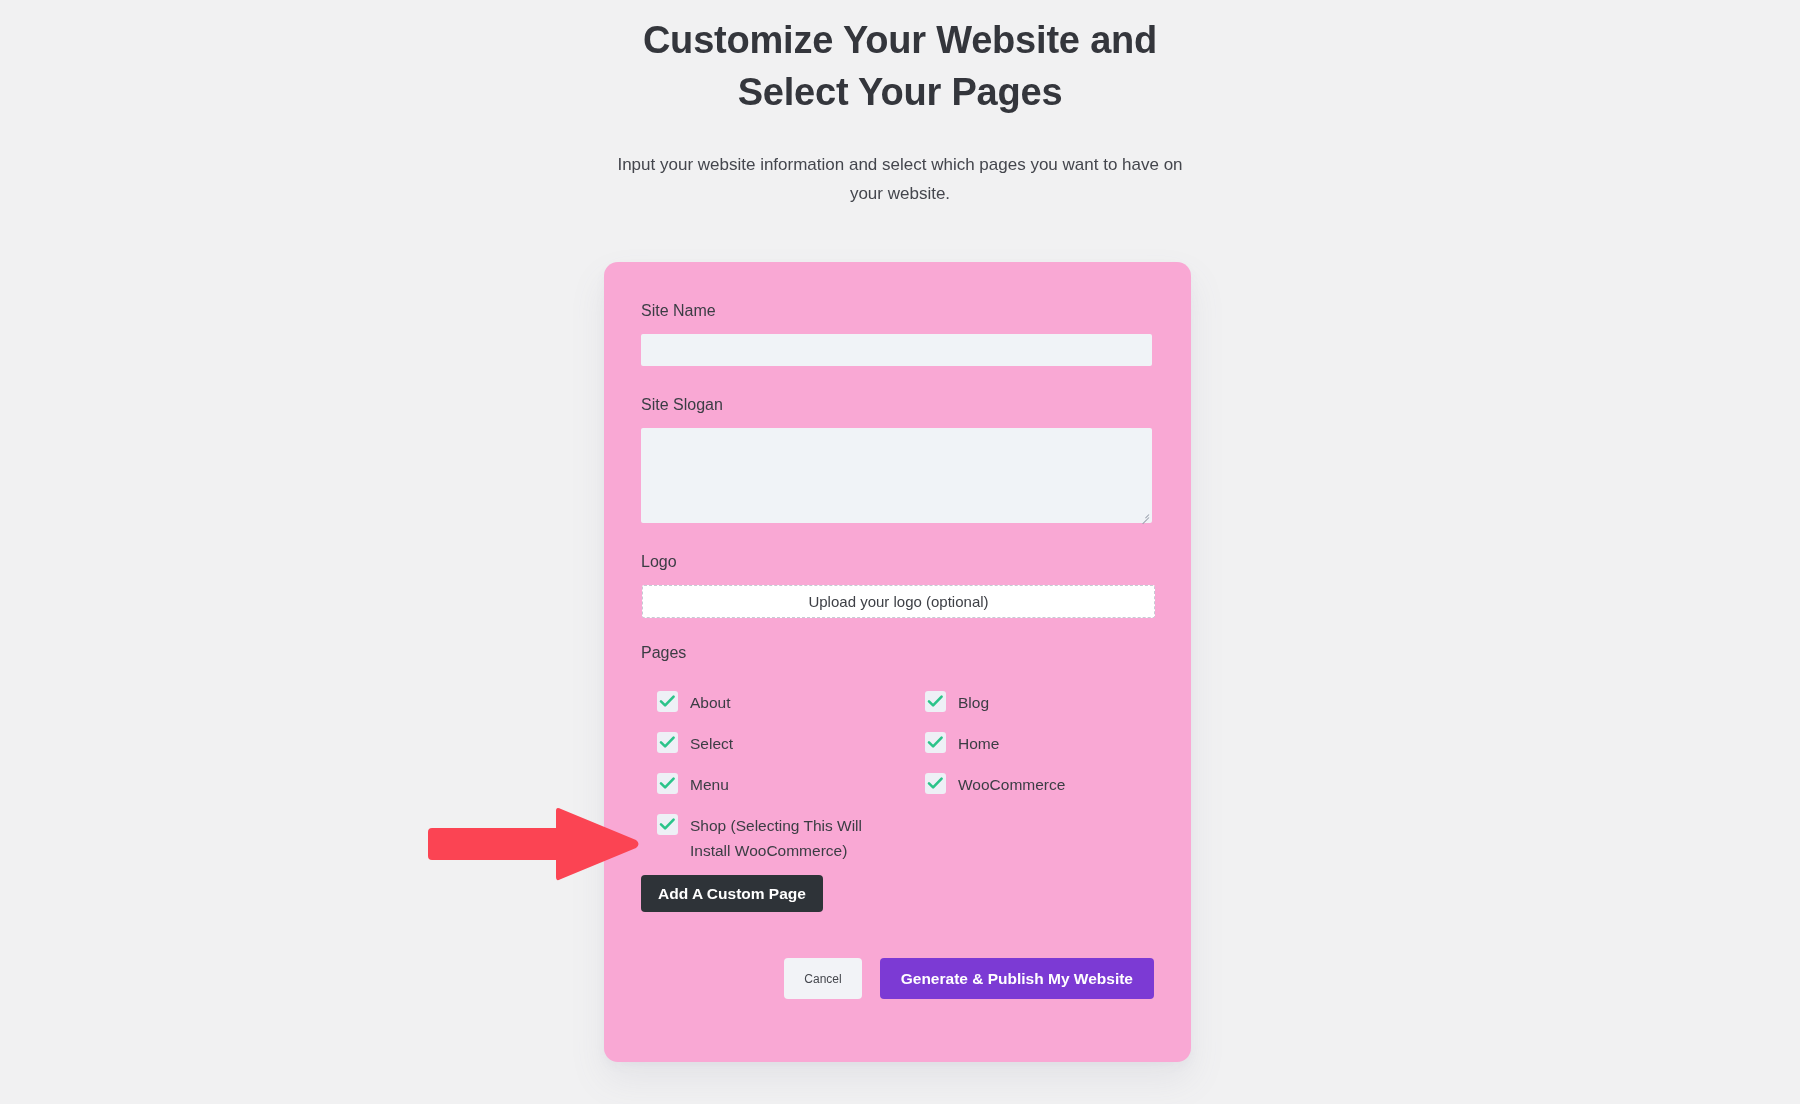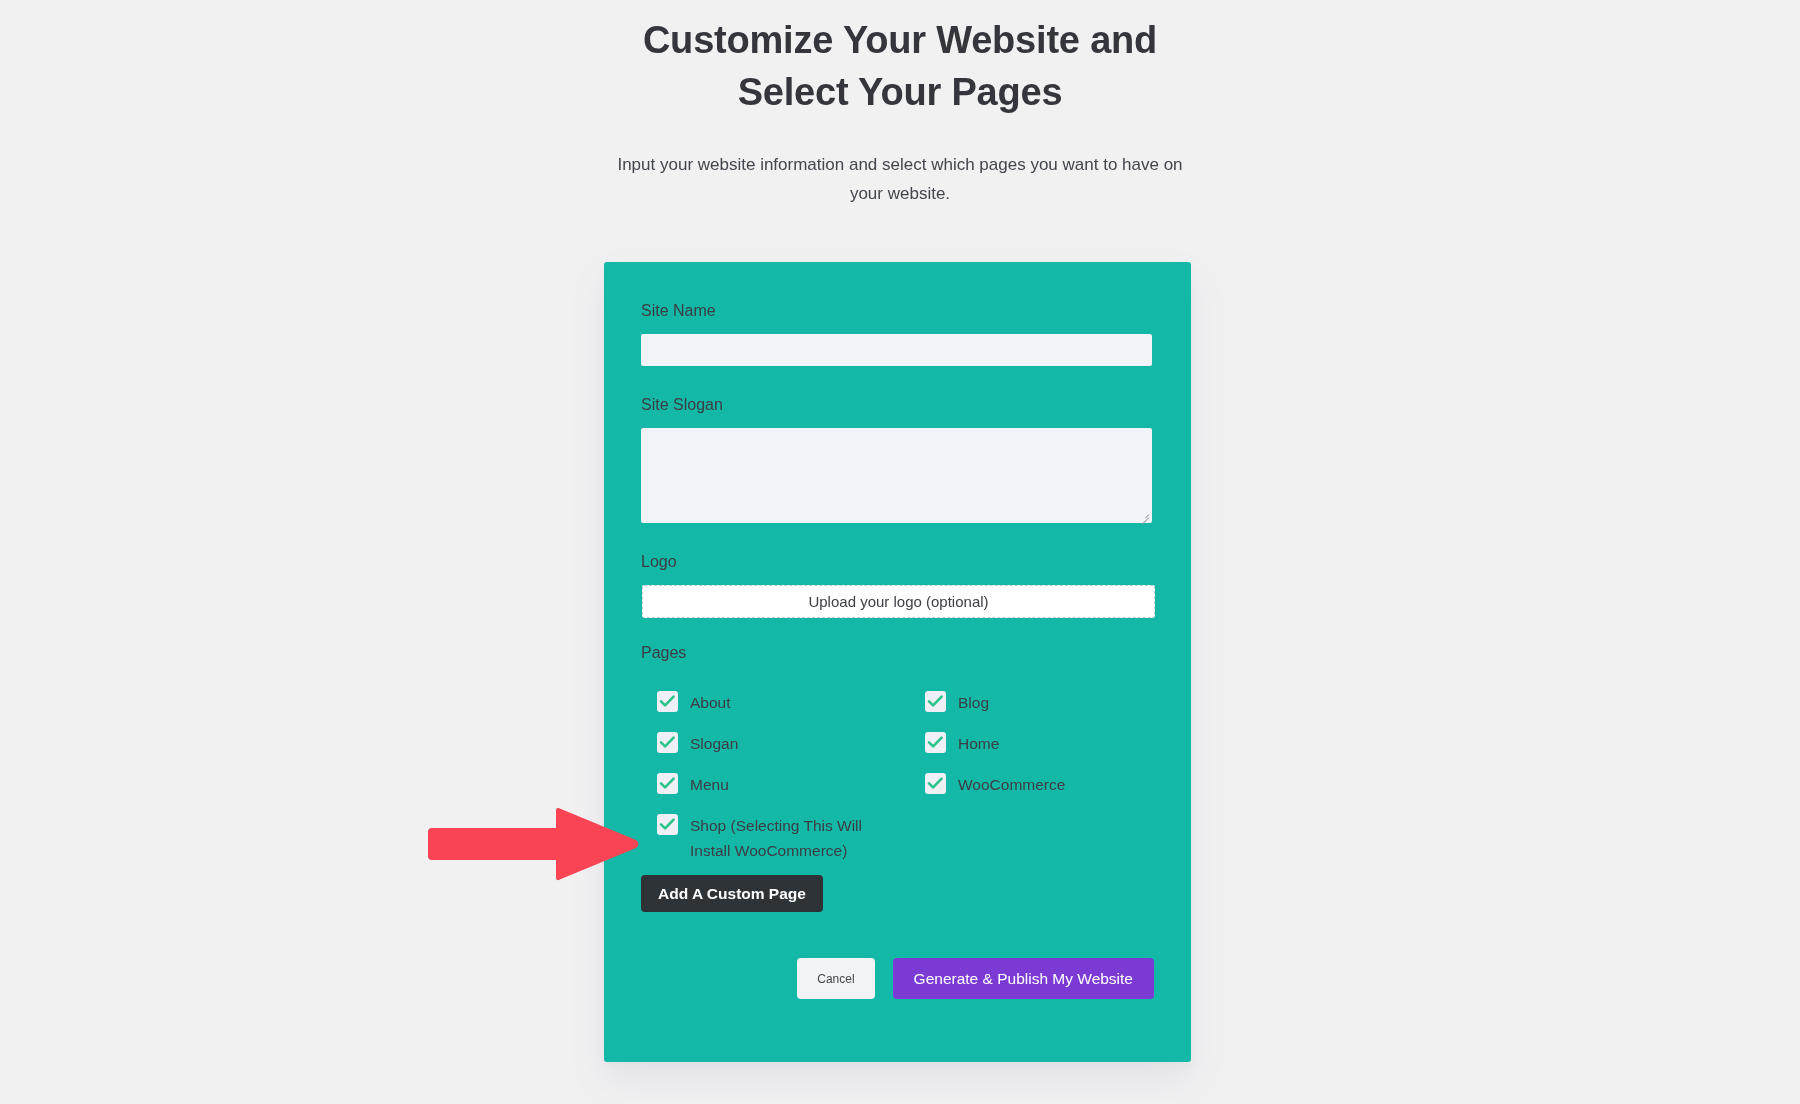--- a/index.html
+++ b/index.html
@@ -47,22 +47,22 @@
     font-weight: 400;
   }
 
   
   .card {
     position: absolute;
     left: 604px;
     top: 262px;
     width: 587px;
     height: 800px;
-    background: #14b8a6;
-    border-radius: 3px;
+    background: #f9a8d4;
+    border-radius: 14px;
     box-shadow: 0 18px 36px rgba(120, 120, 150, 0.10),
                 0 4px 10px rgba(120, 120, 150, 0.05);
     padding-left: 32px;
   }
 
   .card-inner {
     position: absolute;
     left: 37px;
     top: 38px;
     width: 513px;
@@ -227,21 +227,21 @@
 
   .publish-btn {
     height: 41px;
     padding: 0 21px;
     background: #7c3ad4;
     color: #ffffff;
     border: none;
     border-radius: 4px;
     font-family: "Liberation Sans", sans-serif;
     font-size: 15.5px;
-    font-weight: 400;
+    font-weight: 700;
     cursor: pointer;
   }
 
   
   .arrow-annotation {
     position: absolute;
     left: 428px;
     top: 806px;
     width: 212px;
     height: 76px;
@@ -312,21 +312,21 @@
             </span>
             <span class="option-text">Blog</span>
           </div>
 
           <div class="page-option">
             <span class="checkbox">
               <svg width="17" height="15" viewBox="0 0 17 15">
                   <path d="M2 7.4 L6.1 11.4 L14.6 2.6" stroke="#2bc48a" stroke-width="2.6" fill="none" stroke-linecap="round" stroke-linejoin="round"></path>
                 </svg>
             </span>
-            <span class="option-text">Slogan</span>
+            <span class="option-text">Select</span>
           </div>
 
           <div class="page-option">
             <span class="checkbox">
               <svg width="17" height="15" viewBox="0 0 17 15">
                   <path d="M2 7.4 L6.1 11.4 L14.6 2.6" stroke="#2bc48a" stroke-width="2.6" fill="none" stroke-linecap="round" stroke-linejoin="round"></path>
                 </svg>
             </span>
             <span class="option-text">Home</span>
           </div>

